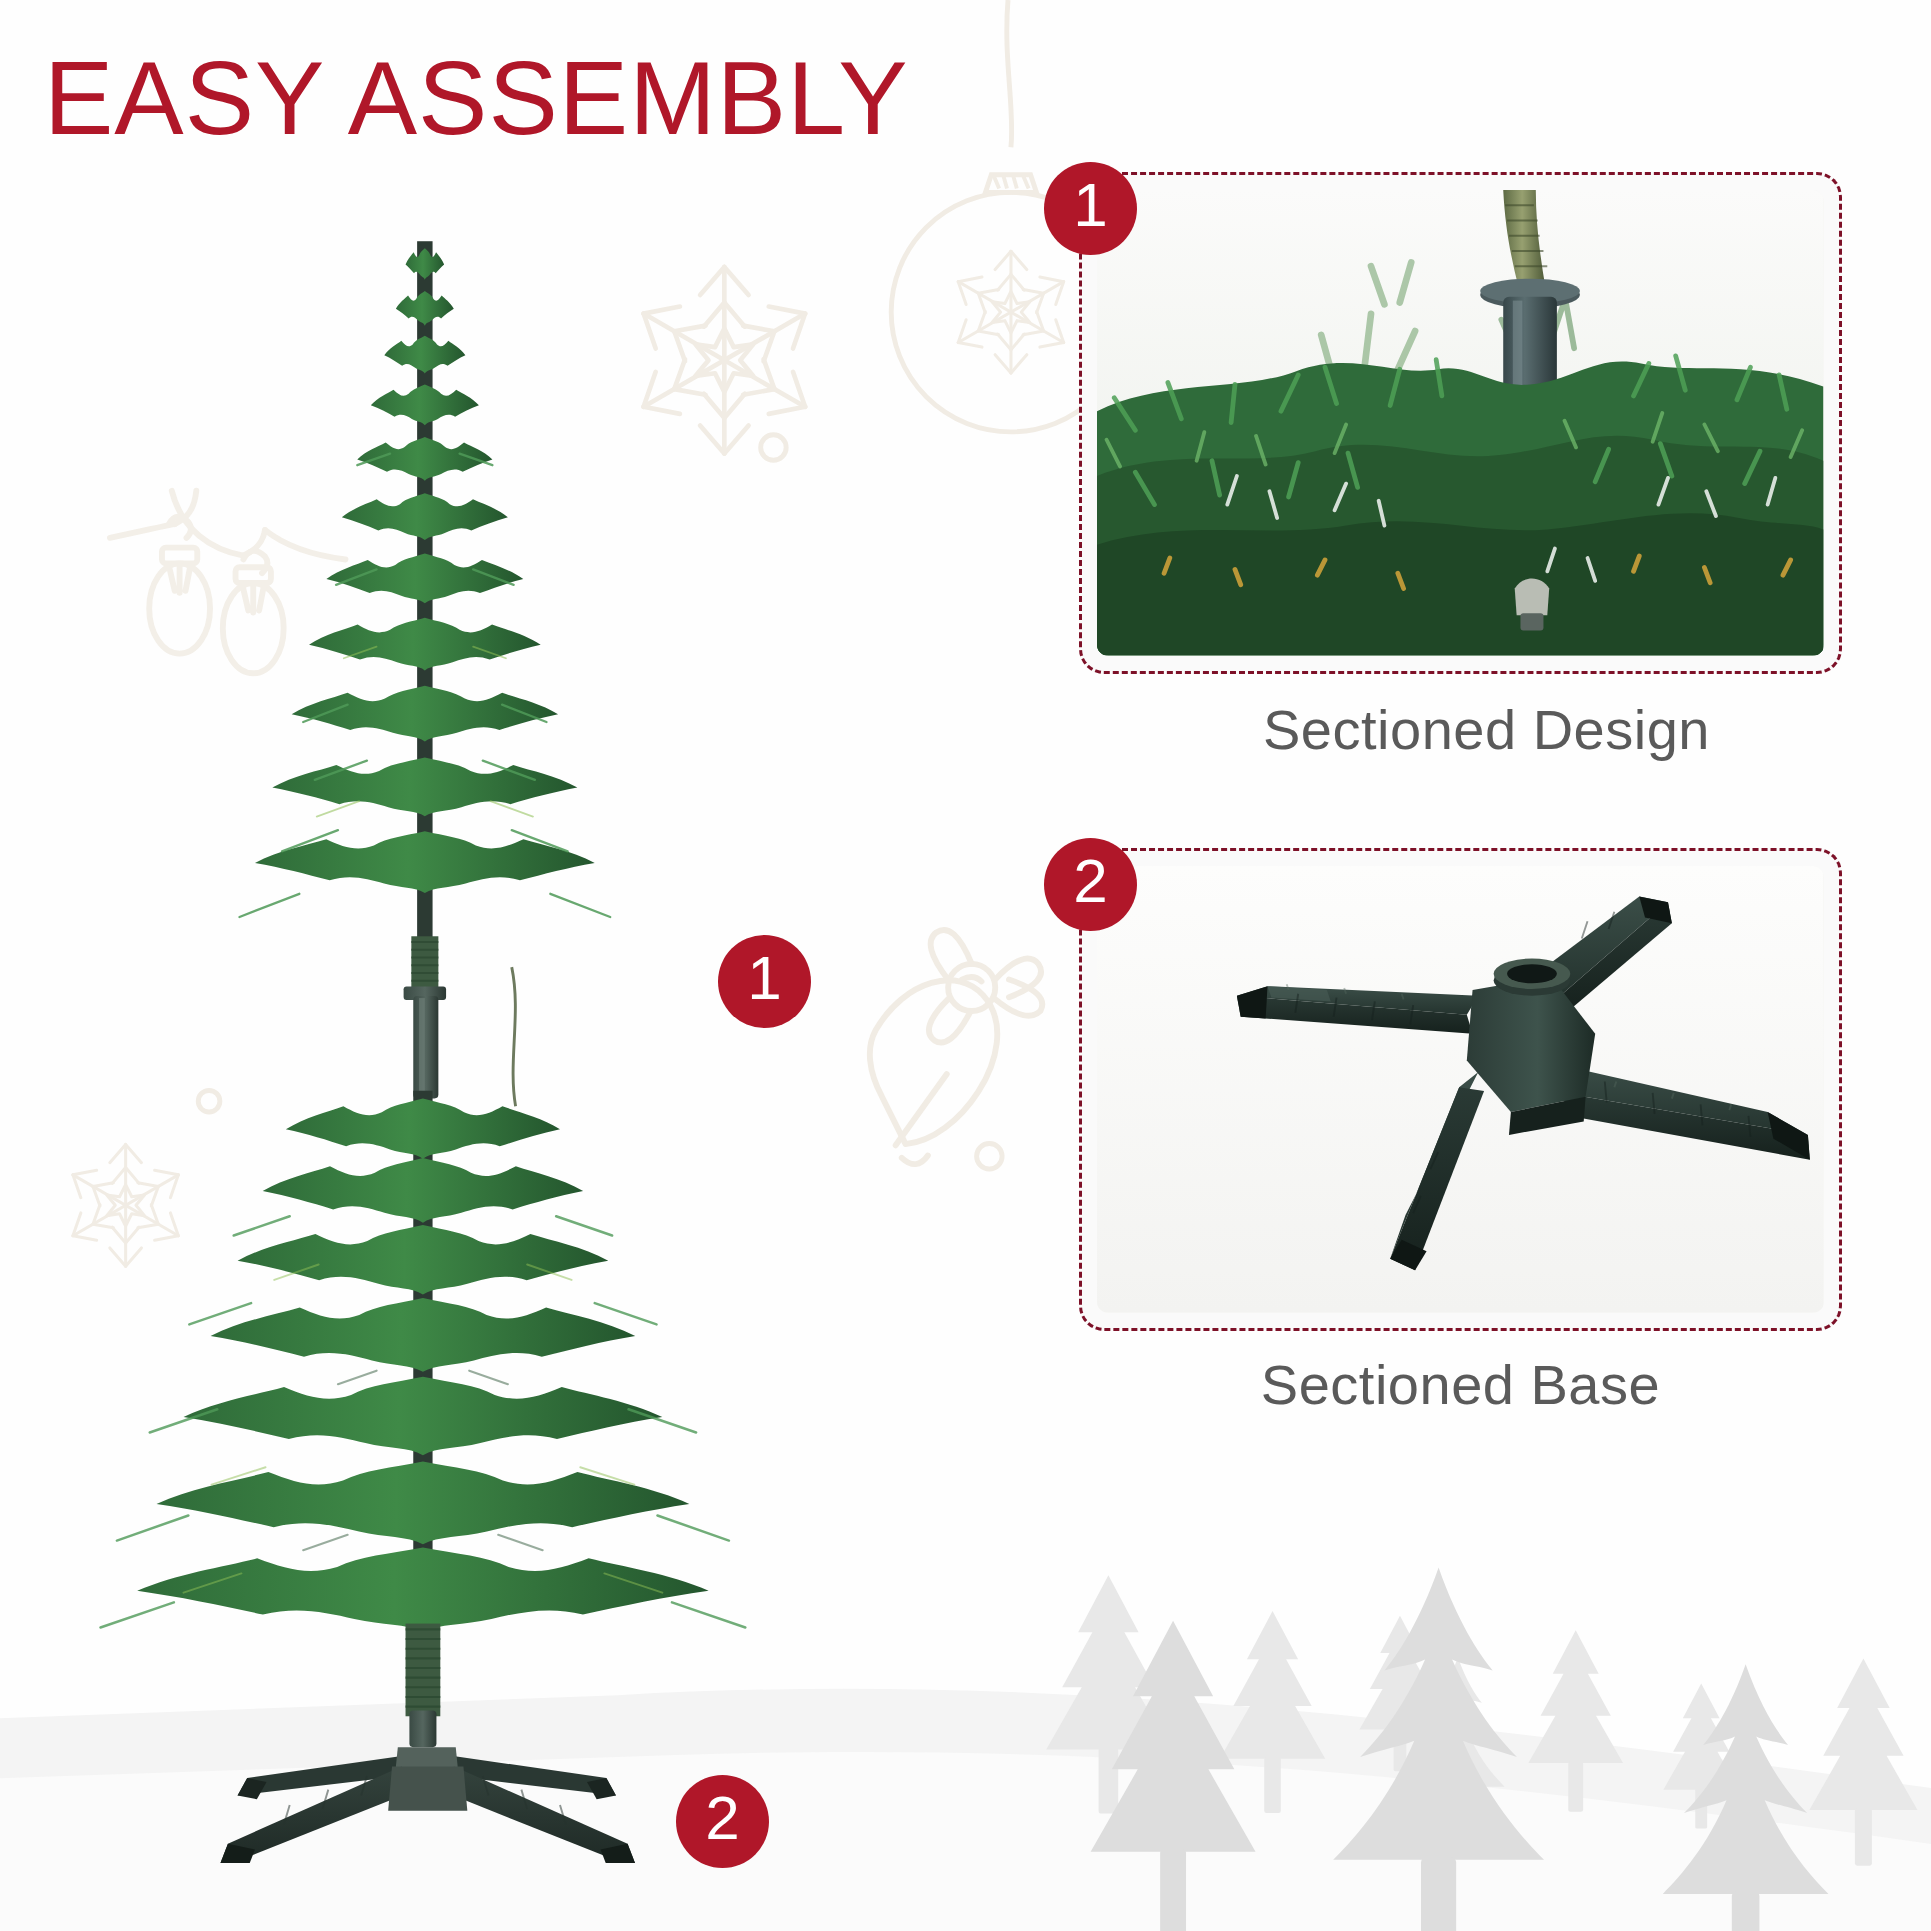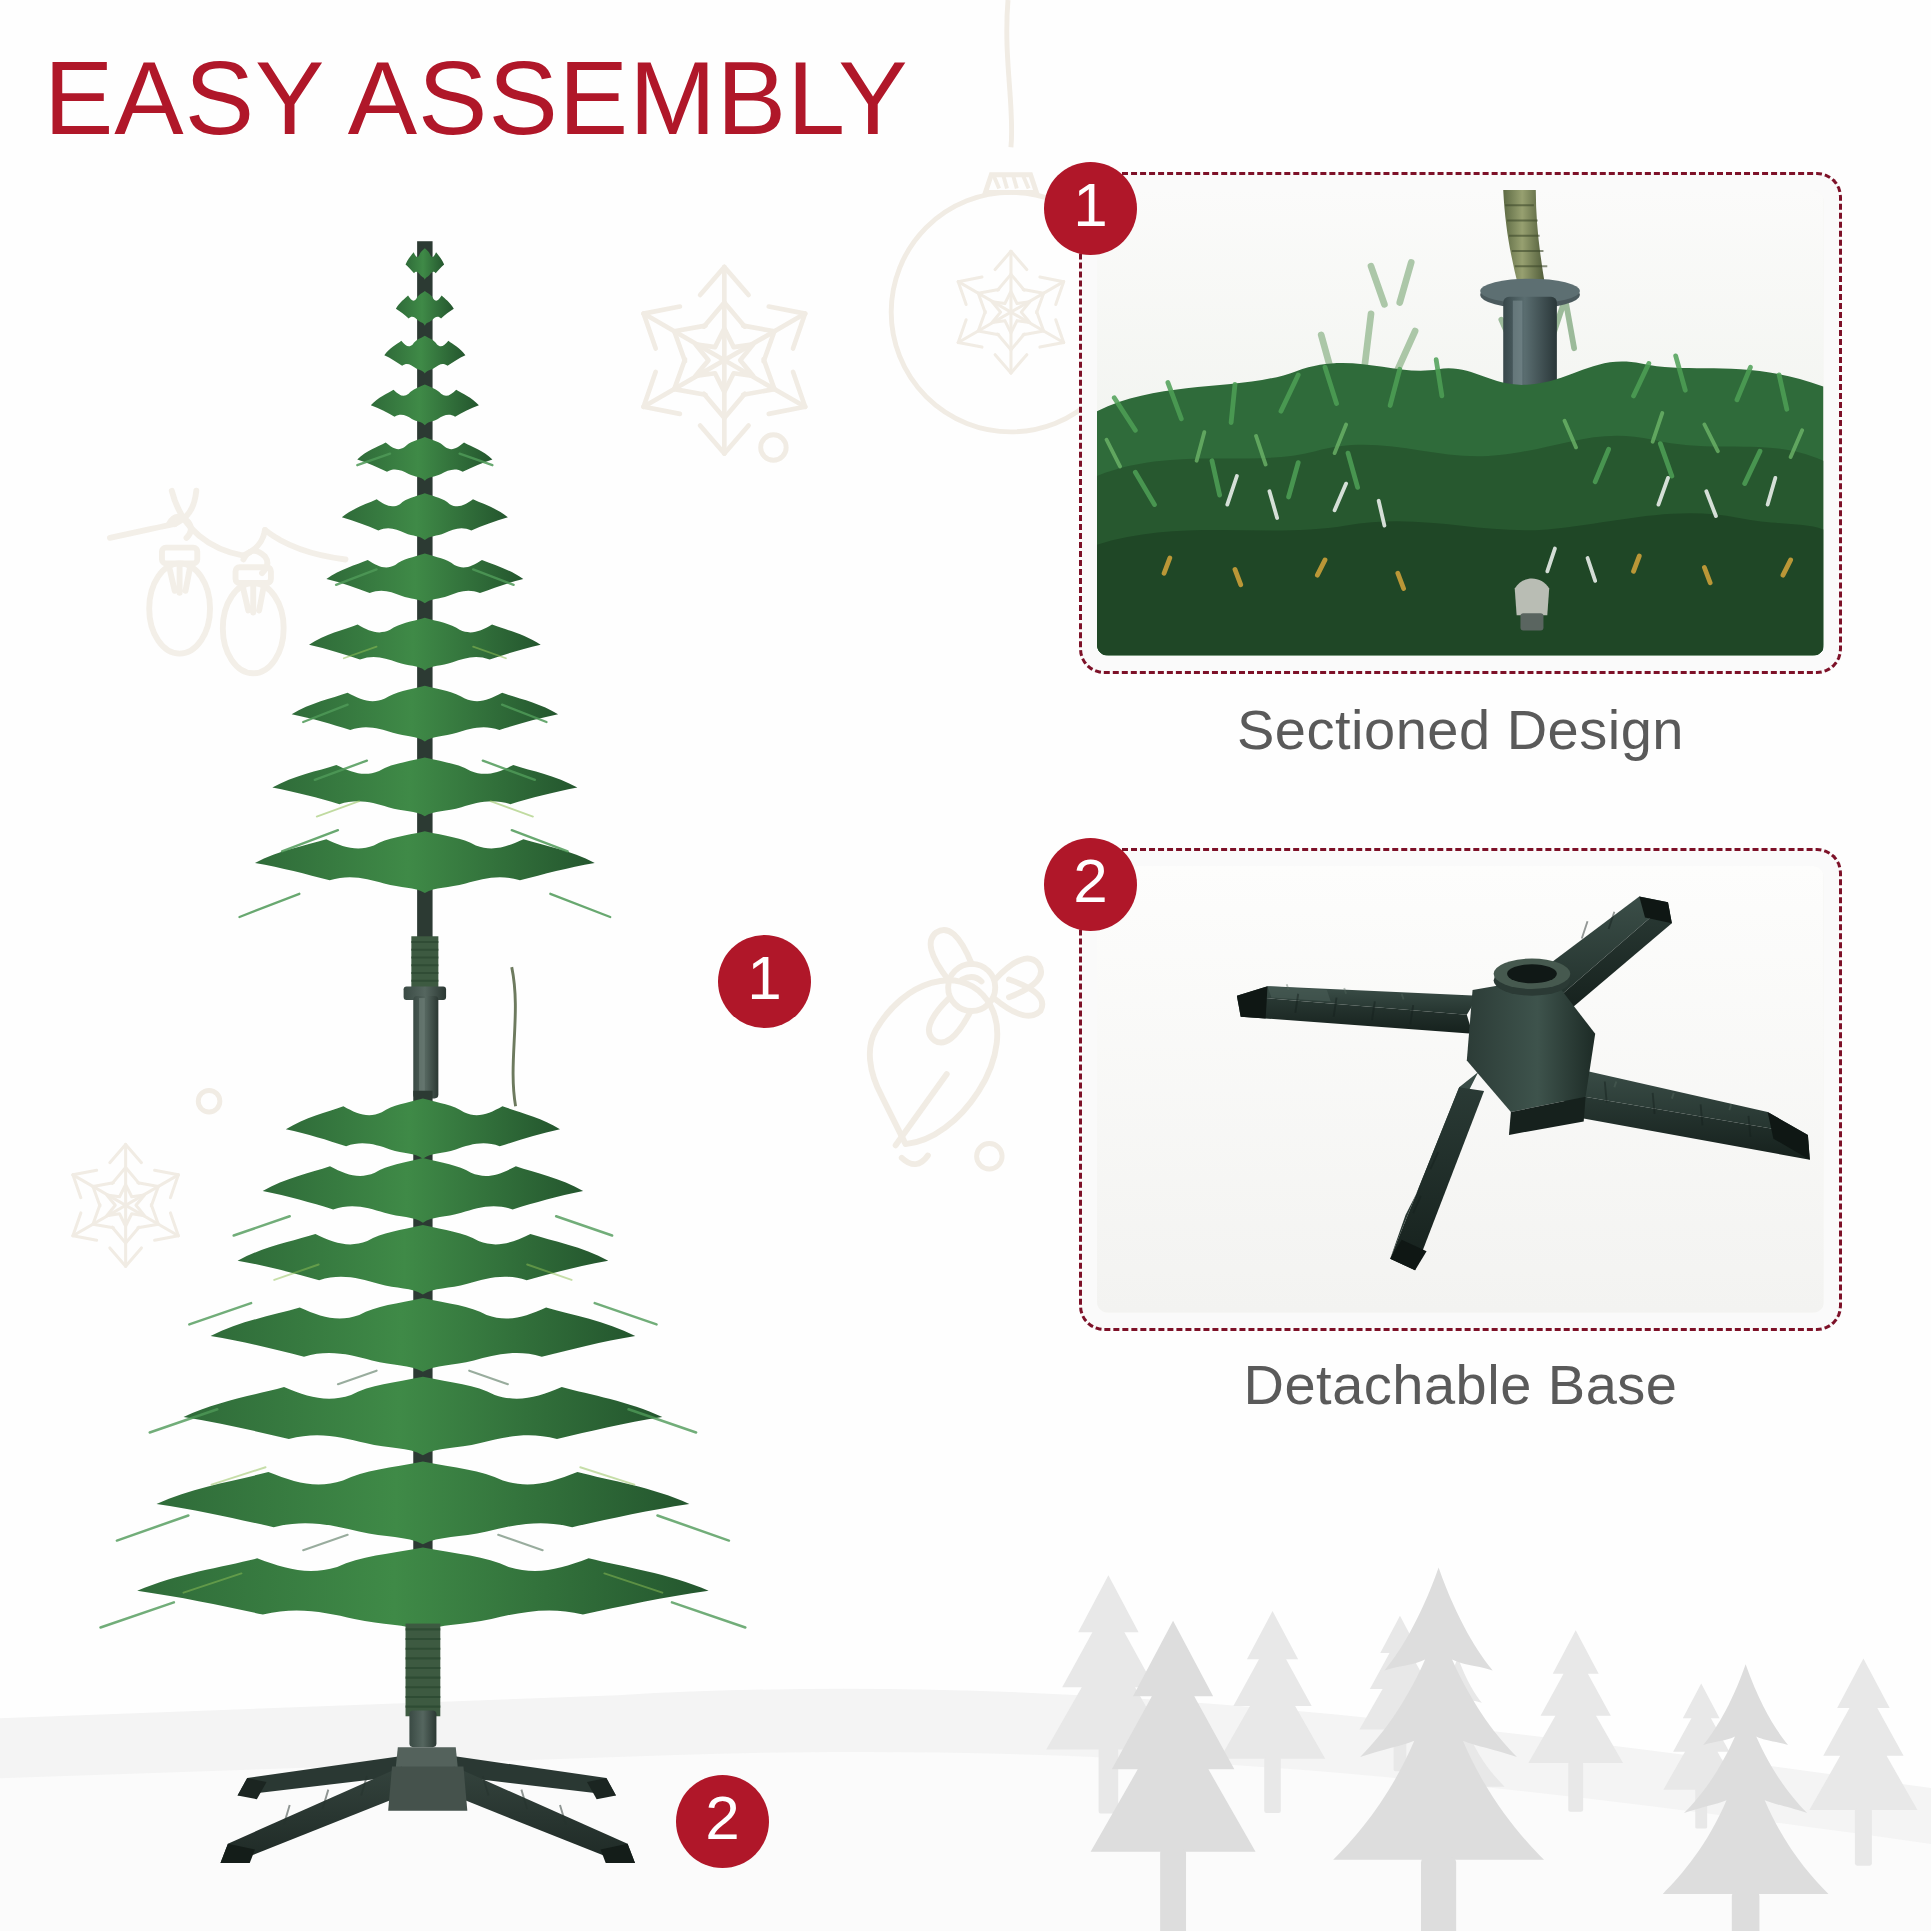--- a/index.html
+++ b/index.html
@@ -480,21 +480,21 @@
         </g>
 
         <path d="M436,418 C444,404 464,404 472,418 L470,446 L438,446 Z" fill="#b9bdb4"></path>
         <rect x="442" y="444" width="24" height="18" rx="3" fill="#5a6560"></rect>
       </svg>
     </div>
   </div>
   <div class="badge big" style="left:1044px;top:162px;">
     <span>1</span>
   </div>
-  <div class="caption" style="left:1079px;top:697px;width:763px;">Sectioned Design</div>
+  <div class="caption" style="left:1105px;top:697px;width:763px;">Sectioned Design</div>
 
   <div class="panel" style="left:1079px;top:848px;width:763px;height:483px;">
     <div class="photo">
       <svg viewBox="0 0 758 468" preserveAspectRatio="none" style="width:100%;height:100%;display:block;">
         <defs>
           <linearGradient id="p2bg" x1="0" y1="0" x2="0" y2="1">
             <stop offset="0%" stop-color="#fdfdfc"></stop>
             <stop offset="100%" stop-color="#f3f3f1"></stop>
           </linearGradient>
           <linearGradient id="legTop" x1="0" y1="0" x2="0" y2="1">
@@ -547,16 +547,16 @@
         <g stroke="#55695f" stroke-width="2" opacity="0.4">
           <path d="M200,130 l-2,-6 M260,134 l-2,-6 M320,140 l-2,-6"></path>
           <path d="M540,232 l2,-6 M600,244 l2,-6 M660,256 l2,-6"></path>
         </g>
       </svg>
     </div>
   </div>
   <div class="badge big" style="left:1044px;top:838px;">
     <span>2</span>
   </div>
-  <div class="caption" style="left:1079px;top:1352px;width:763px;">Detachable Base</div>
+  <div class="caption" style="left:1079px;top:1352px;width:763px;">Sectioned Base</div>
 
 </div>
 
 
 </body></html>

